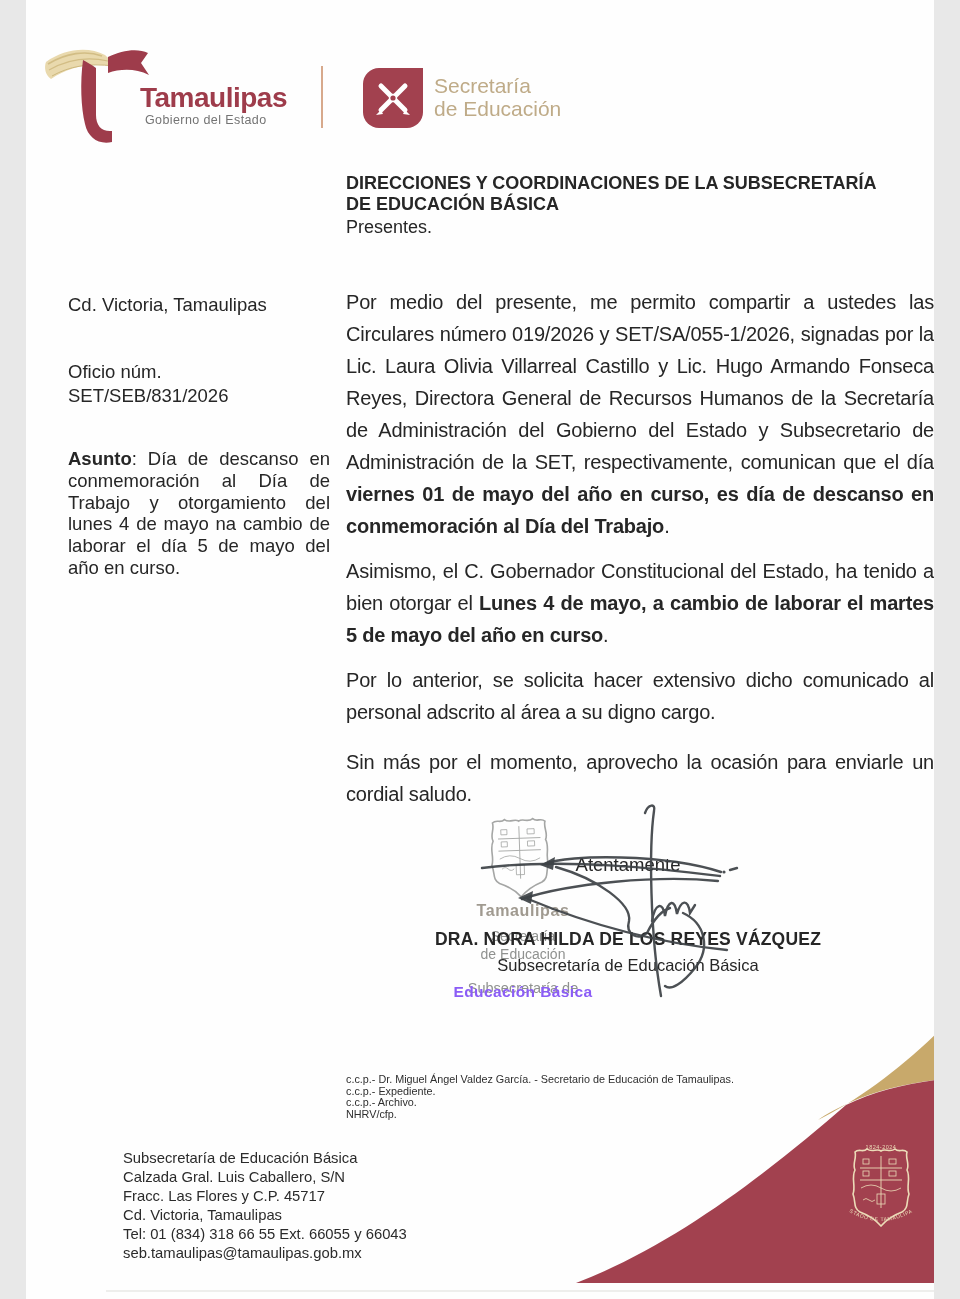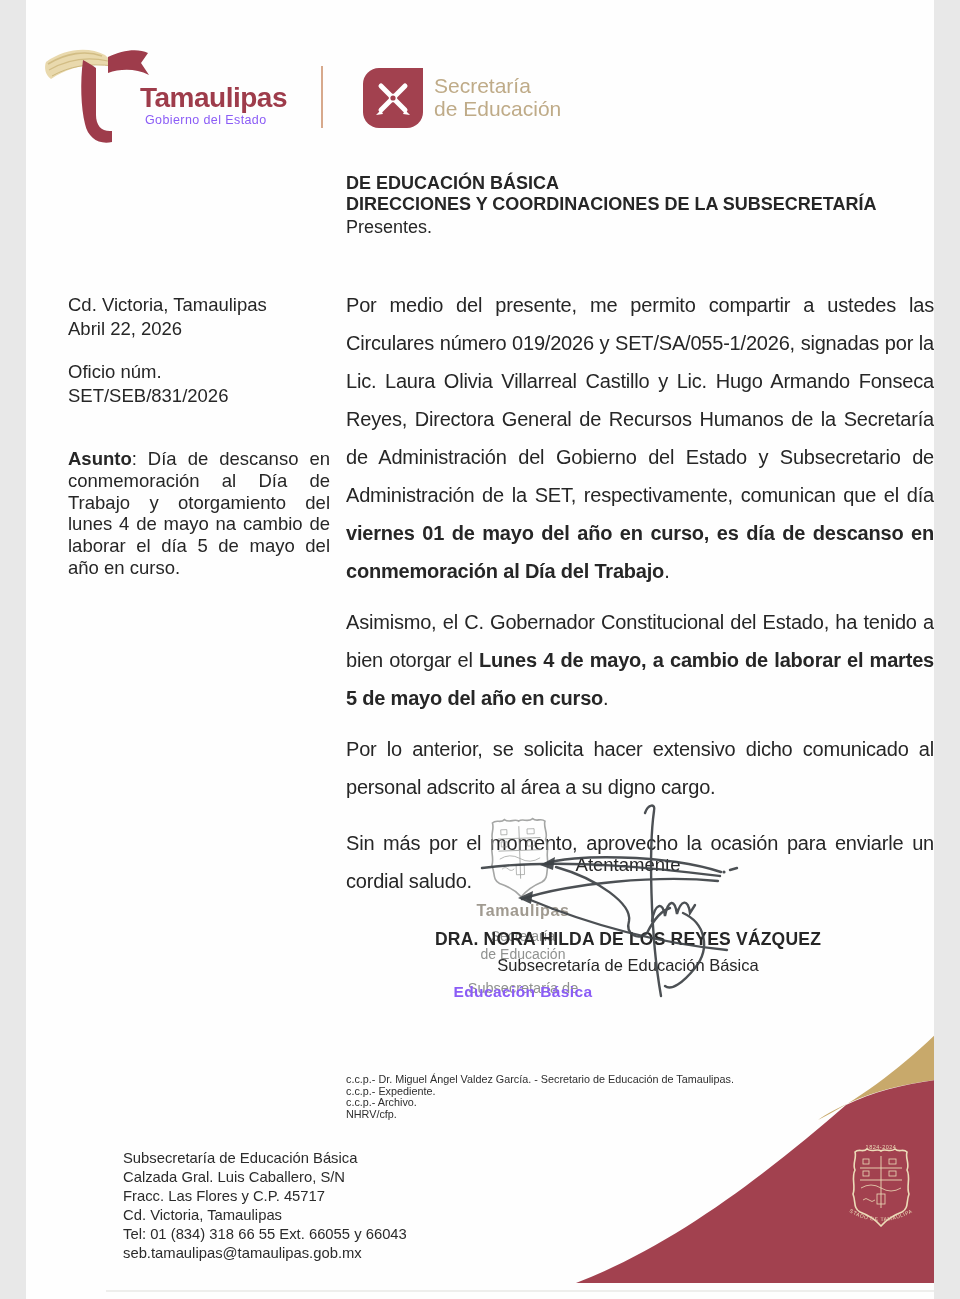--- a/index.html
+++ b/index.html
@@ -2,32 +2,32 @@
 <html><head>
 <meta charset="utf-8">
 <style>
   html,body{margin:0;padding:0;background:#e8e8e8;}
   .page{position:relative;width:908px;height:1299px;background:#fefefe;margin:0 auto;
         font-family:"Liberation Sans",sans-serif;color:#262626;overflow:hidden;}
   .abs{position:absolute;}
   .b{font-weight:bold;}
   
   .state-logo-name{left:114px;top:82px;font-size:28px;font-weight:bold;color:#9e3c4b;letter-spacing:-0.5px;}
-  .state-logo-tagline{left:119px;top:113px;font-size:12.5px;color:#8b5cf6;letter-spacing:0.4px;}
+  .state-logo-tagline{left:119px;top:113px;font-size:12.5px;color:#737373;letter-spacing:0.4px;}
   .logo-divider{left:295px;top:66px;width:2px;height:62px;background:#d7a98c;}
   .ministry-icon{left:337px;top:68px;width:60px;height:60px;background:#a2414f;border-radius:16px 0 16px 16px;}
   .ministry-text{left:408px;top:74px;font-size:21px;line-height:23px;color:#bfab88;}
   
   .recipient{left:320px;top:173px;width:600px;font-size:18px;line-height:20.5px;}
   .recipient .sal{font-weight:normal;margin-top:3px;}
   
   .refblock{left:42px;width:262px;font-size:18.5px;line-height:23.5px;}
   .subject{left:42px;top:448px;width:262px;font-size:18.5px;line-height:21.8px;text-align:justify;}
   
-  .body-col{left:320px;top:286px;width:588px;font-size:20px;line-height:38px;text-align:justify;letter-spacing:-0.2px;}
+  .body-col{left:320px;top:286px;width:588px;font-size:20px;line-height:32px;text-align:justify;letter-spacing:-0.2px;}
   .body-col p{margin:0 0 13px 0;}
   
   .closing-wrap{left:352px;top:814px;width:500px;text-align:center;margin-top:40px;}
   .salutation{font-size:18.5px;}
   .typed-name{left:352px;top:929px;width:500px;text-align:center;font-size:17.5px;font-weight:bold;letter-spacing:0.2px;}
   .typed-title{left:352px;top:956px;width:500px;text-align:center;font-size:16.5px;}
   
   .stamp-line{width:220px;text-align:center;color:#8f918f;}
   .st1{left:387px;top:902px;font-size:16px;font-weight:bold;color:#a09a90;letter-spacing:0.6px;}
   .st2{left:387px;top:928px;font-size:14px;}
@@ -69,28 +69,27 @@
       <path d="M18,42 L13,47 L20,46 Z" fill="#ffffff"></path>
       <circle cx="30" cy="30" r="3.4" fill="#a2414f" stroke="#ffffff" stroke-width="1.6"></circle>
     </svg>
   </div>
   <div class="abs ministry-text">
     <div>Secretaría</div>
     <div>de Educación</div>
   </div>
 
   <div class="abs recipient">
+    <div class="b">DIRECCIONES Y COORDINACIONES DE LA SUBSECRETARÍA</div>
     <div class="b">DE EDUCACIÓN BÁSICA</div>
-    <div class="b">DIRECCIONES Y COORDINACIONES DE LA SUBSECRETARÍA</div>
     <div class="sal">Presentes.</div>
   </div>
 
   <div class="abs refblock" style="top:293px">
     <div>Cd. Victoria, Tamaulipas</div>
-    <div>Abril 22, 2026</div>
   </div>
   <div class="abs refblock" style="top:360px">
     <div>Oficio núm.</div>
     <div>SET/SEB/831/2026</div>
   </div>
   <div class="abs subject">
     <span class="b">Asunto</span><span>: Día de descanso en conmemoración al Día de Trabajo y otorgamiento del lunes 4 de mayo na cambio de laborar el día 5 de mayo del año en curso.</span>
   </div>
 
   <div class="abs body-col">

